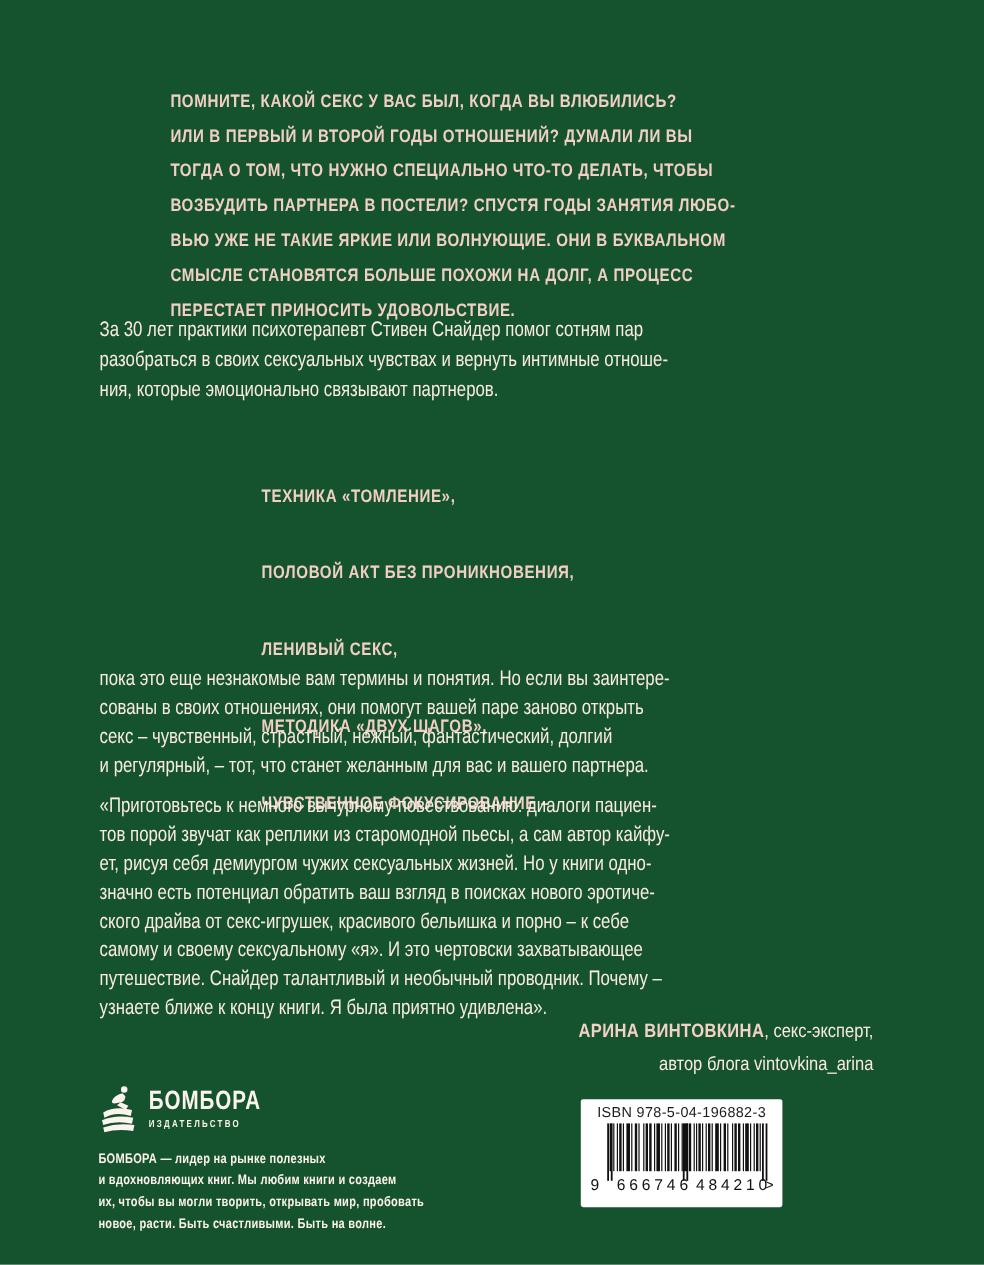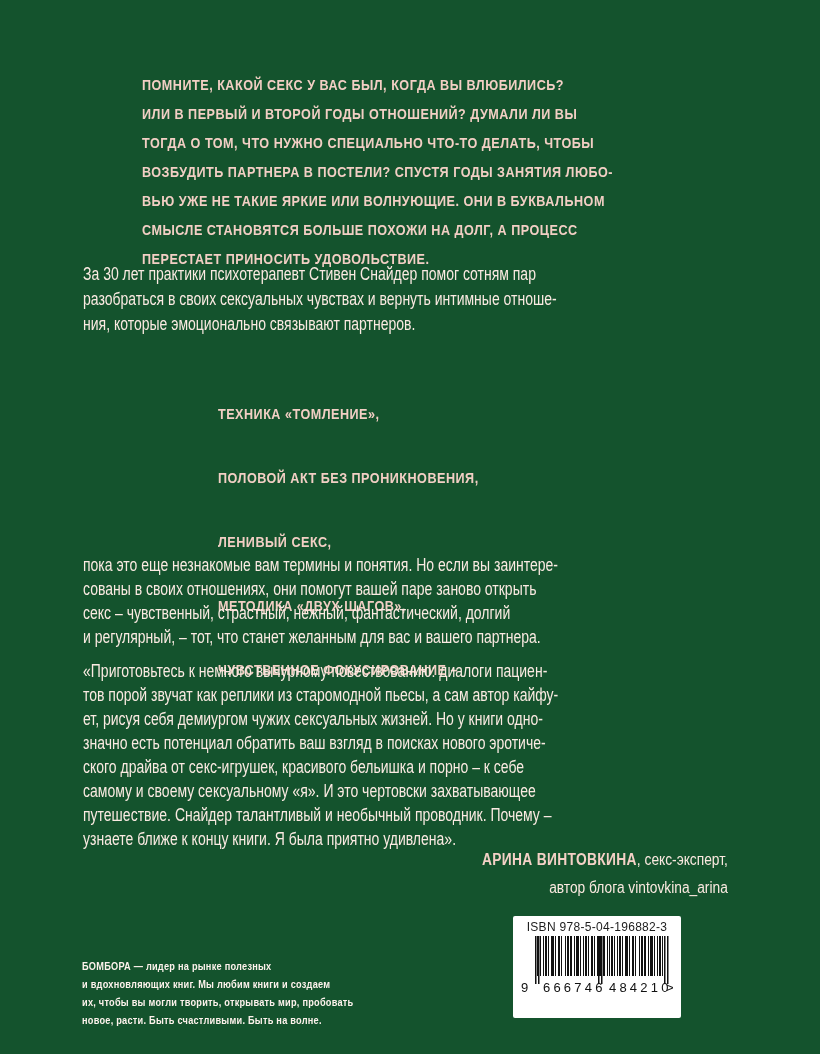--- a/index.html
+++ b/index.html
@@ -53,21 +53,21 @@
   .logo-name{font-size:22px;font-weight:bold;color:#fdf3ee;letter-spacing:1px;line-height:24px;}
   .logo-sub{font-size:8.5px;font-weight:bold;color:#fdf3ee;letter-spacing:2.4px;margin-top:2px;}
   .blurb{
     left:82px;top:957px;
     font-size:11.5px;font-weight:bold;line-height:18px;color:#fdf2ec;
     transform:scaleX(.8);transform-origin:0 0;letter-spacing:.3px;
   }
 
   
   .barcode{
-    left:513px;top:916px;width:168px;height:102px;
+    left:484px;top:916px;width:168px;height:90px;
     background:#ffffff;border-radius:2px;white-space:normal;
   }
   .isbn{
     position:absolute;top:4px;left:0;width:100%;
     text-align:center;font-size:12px;color:#1c1c1c;letter-spacing:.3px;
   }
   .bars{position:absolute;left:20px;top:20px;width:138px;height:50px;}
   .digits{
     position:absolute;left:0;top:64px;width:100%;height:16px;
     font-size:13px;color:#111;
@@ -115,20 +115,36 @@
 ского драйва от секс-игрушек, красивого бельишка и порно – к себе
 самому и своему сексуальному «я». И это чертовски захватывающее
 путешествие. Снайдер талантливый и необычный проводник. Почему –
 узнаете ближе к концу книги. Я была приятно удивлена».</div>
 
   <div class="abs reviewer">
     <span class="name">АРИНА ВИНТОВКИНА</span><span>, секс-эксперт,</span><br>
     <span>автор блога vintovkina_arina</span>
   </div>
 
+  <div class="abs logo-row">
+    <svg class="logo-icon" viewBox="0 0 34 40">
+      <g fill="#fdf3ee">
+        <circle cx="21.5" cy="3" r="2.7"></circle>
+        <path d="M20 6 Q13 8 11.5 12 Q10.5 14.5 13.5 14.5 L19 13.5 Q22.5 12.5 22.5 8.5 Z"></path>
+        <path d="M18.5 13.5 L25 16.5 L22.8 19.8 L15.5 16 Z"></path>
+        <path d="M4 22 Q14 16.5 28 20 L27 25 Q14 21 5 26.5 Z"></path>
+        <path d="M3 28.5 Q15 23.5 29 26.5 L28 31.5 Q15 28.5 4 32.5 Z"></path>
+        <path d="M4 34.5 Q16 30.5 30 32.5 L29 37.5 Q16 35.5 5 38.5 Z"></path>
+      </g>
+    </svg>
+    <div class="logo-text">
+      <div class="logo-name">БОМБОРА</div>
+      <div class="logo-sub">ИЗДАТЕЛЬСТВО</div>
+    </div>
+  </div>
 
   <div class="abs blurb">БОМБОРА — лидер на рынке полезных
 и вдохновляющих книг. Мы любим книги и создаем
 их, чтобы вы могли творить, открывать мир, пробовать
 новое, расти. Быть счастливыми. Быть на волне.</div>
 
   <div class="abs barcode">
     <div class="isbn">ISBN 978-5-04-196882-3</div>
     <svg class="bars" viewBox="0 0 138 50" preserveAspectRatio="none">
         <rect x="4" y="0" width="2" height="40" fill="#111"></rect>

